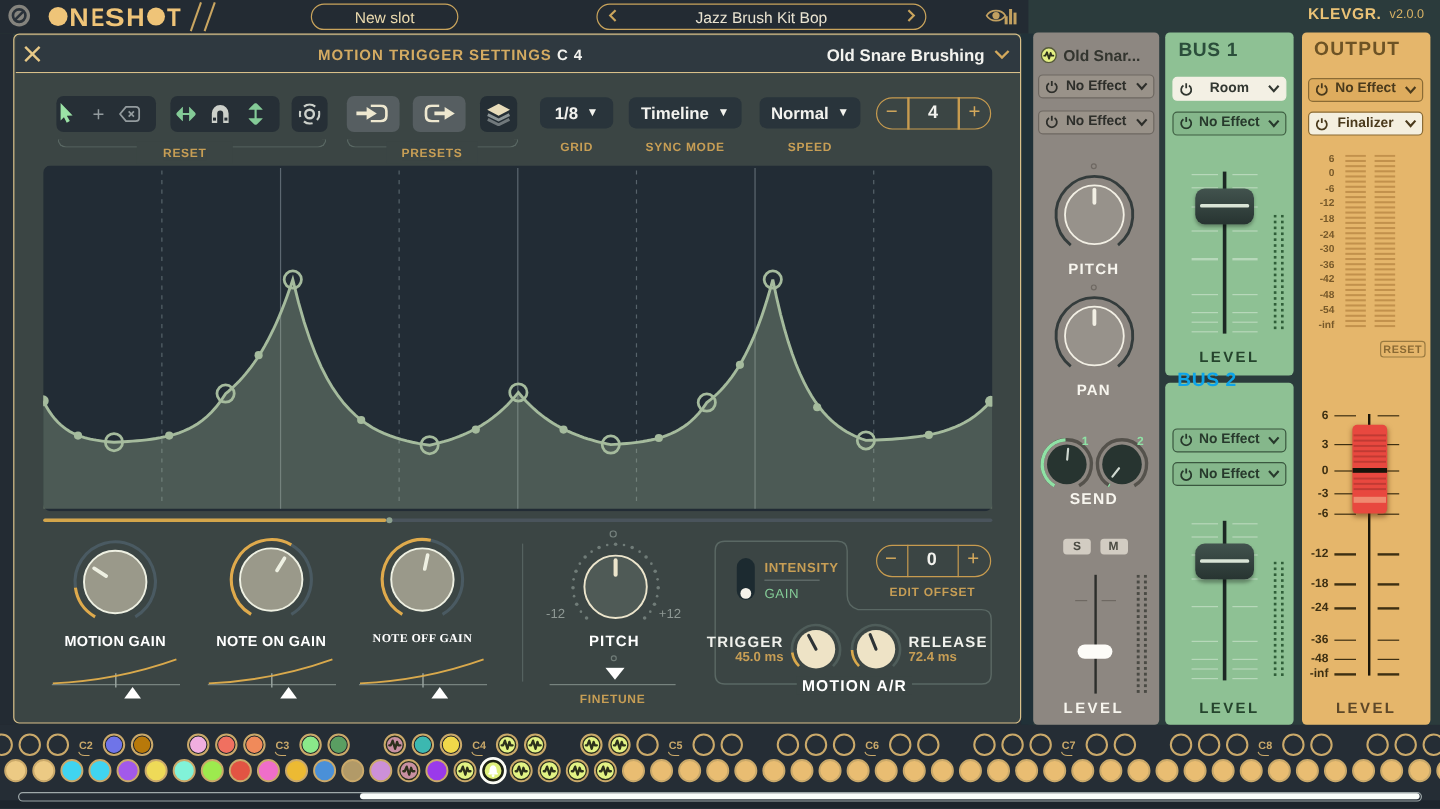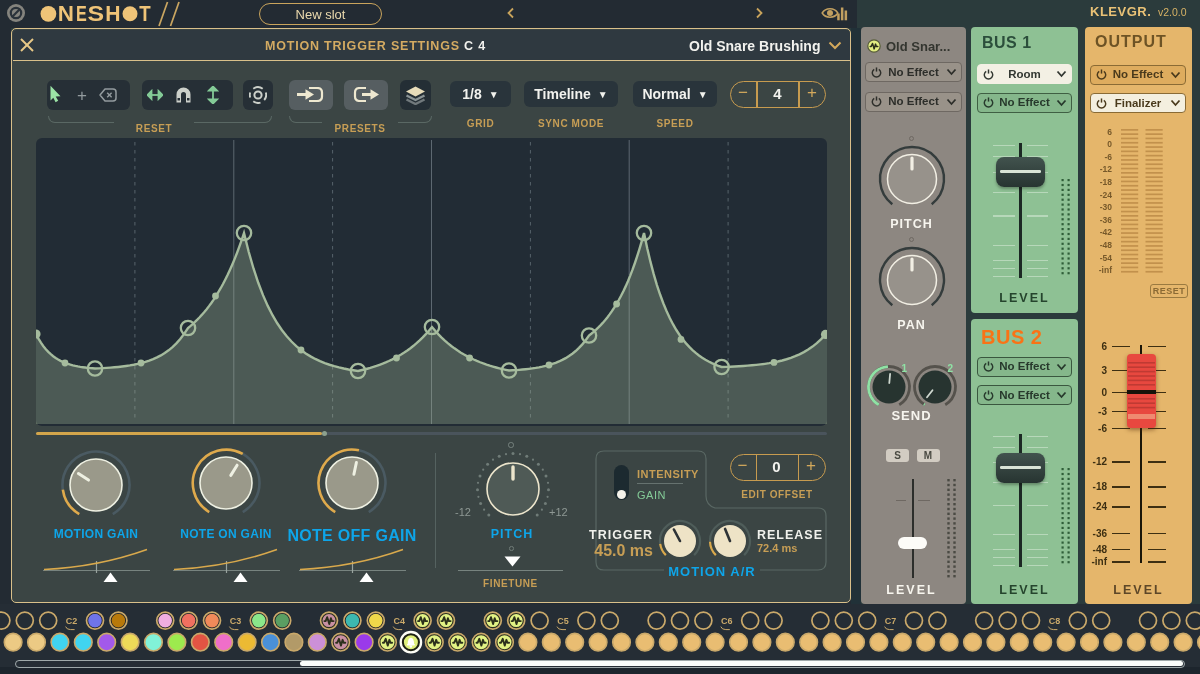--- a/index.html
+++ b/index.html
@@ -1,19 +1,19 @@
 <!DOCTYPE html>
 <html><head><meta charset="utf-8">
 <style>
 html,body{margin:0;padding:0;}
 #page{position:relative;width:1200px;height:674px;background:#2b3b3c;overflow:hidden;
   font-family:"Liberation Sans",sans-serif;-webkit-font-smoothing:antialiased;}
 .abs{position:absolute;}
 .lbl{position:absolute;color:#c79e55;font-weight:bold;font-size:10px;letter-spacing:0.6px;text-align:center;}
-.wlbl{position:absolute;color:#0ea5e9;font-weight:bold;letter-spacing:1px;text-align:center;}
+.wlbl{position:absolute;color:#ffffff;font-weight:bold;letter-spacing:1px;text-align:center;}
 </style></head><body>
 <div id="page">
 
 <div class="abs" style="left:0;top:0;width:857px;height:28px;background:#232b33;"></div>
 <div class="abs" style="left:0;top:28px;width:11px;height:576px;background:#232b33;"></div>
 <div class="abs" style="left:0;top:595px;width:857px;height:9px;background:#232b33;"></div>
 <div class="abs" style="left:851px;top:28px;width:10px;height:576px;background:#213138;"></div>
 <div class="abs" style="left:0;top:604px;width:1200px;height:70px;background:#252d35;"></div>
 <div class="abs" style="left:0;top:667px;width:1200px;height:7px;background:#1d252d;"></div>
 <svg class="abs" style="left:6px;top:3px;" width="20" height="20" viewBox="0 0 20 20">
@@ -30,20 +30,21 @@
 <text x="105.3" y="21.3" textLength="15.3" lengthAdjust="spacingAndGlyphs">H</text>
 <circle cx="130" cy="13.8" r="7.5"></circle>
 <text x="139.2" y="21.3" textLength="11.4" lengthAdjust="spacingAndGlyphs">T</text>
 </g>
 <g stroke="#caa661" stroke-width="1.7">
 <line x1="159" y1="26" x2="167.5" y2="2"></line>
         <line x1="170.5" y1="26" x2="179" y2="2"></line>
 </g>
 </svg>
 <div class="abs" style="left:259px;top:3px;width:121px;height:20px;border:1.5px solid #c9a45c;border-radius:11px;color:#ead9ad;font-size:13px;display:flex;align-items:center;justify-content:center;">New slot</div>
+<div class="abs" style="left:497px;top:3px;width:273px;height:20px;border:1.5px solid #c9a45c;border-radius:11px;color:#e9e3d1;font-size:13px;display:flex;align-items:center;justify-content:center;">Jazz Brush Kit Bop</div>
 <svg class="abs" style="left:506px;top:7px;" width="10" height="12" viewBox="0 0 10 12">
       <polyline points="7,1.5 2.5,6 7,10.5" fill="none" stroke="#c9a45c" stroke-width="1.8"></polyline>
     </svg>
 <svg class="abs" style="left:754px;top:7px;" width="10" height="12" viewBox="0 0 10 12">
       <polyline points="3,1.5 7.5,6 3,10.5" fill="none" stroke="#c9a45c" stroke-width="1.8"></polyline>
     </svg>
 <svg class="abs" style="left:821px;top:3px;" width="27" height="20" viewBox="0 0 27 20">
 <path d="M1.2 10 C 4.5 4.4 13.5 4.4 16.8 10 C 13.5 15.6 4.5 15.6 1.2 10 Z" fill="none" stroke="#c2a060" stroke-width="1.5"></path>
 <circle cx="9" cy="10" r="3" fill="#c2a060"></circle>
 <rect x="16.2" y="10.5" width="2.5" height="6.8" fill="#c2a060"></rect>
@@ -191,21 +192,21 @@
       <line x1="44.8" y1="32.4" x2="51.1" y2="22.2" stroke="#eef0e2" stroke-width="3" stroke-linecap="round"></line>
     </svg>
 <svg class="abs" style="left:312px;top:443px;" width="80" height="80" viewBox="0 0 80 80">
       <path d="M 46.97 7.23 A 33.5 33.5 0 0 1 56.75 69.01" stroke="#4a5a62" stroke-width="2.6" fill="none"></path>
       <path d="M 23.25 69.01 A 33.5 33.5 0 0 1 46.97 7.23" stroke="#dfaa4c" stroke-width="2.6" fill="none"></path>
       <circle cx="40" cy="40" r="26" fill="#9a998a" stroke="#eef0e2" stroke-width="1.6"></circle>
       <line x1="41.9" y1="31.2" x2="44.4" y2="19.5" stroke="#eef0e2" stroke-width="3" stroke-linecap="round"></line>
     </svg>
 <div class="wlbl" style="left:26px;top:527px;width:140px;font-size:12px;letter-spacing:0.3px;">MOTION GAIN</div>
 <div class="wlbl" style="left:156px;top:527px;width:140px;font-size:12px;letter-spacing:0.3px;">NOTE ON GAIN</div>
-<div class="wlbl" style="left:282px;top:527px;width:140px;font-size:16px;letter-spacing:0.3px;">NOTE OFF GAIN</div>
+<div class="wlbl" style="left:282px;top:527px;width:140px;font-size:10px;letter-spacing:0.3px;font-family:Liberation Serif, serif;">NOTE OFF GAIN</div>
 <svg class="abs" style="left:42.5px;top:548px;" width="107" height="36" viewBox="0 0 107 36">
       <line x1="0" y1="22.5" x2="107" y2="22.5" stroke="#77837f" stroke-width="1.2"></line>
       <line x1="53.5" y1="13" x2="53.5" y2="25" stroke="#9aa5a0" stroke-width="1.2"></line>
       <path d="M1 21.5 Q 55 19 104 1.5" fill="none" stroke="#d9a94c" stroke-width="1.6"></path>
       <path d="M60.5 34 L67.5 24.5 L74.5 34 Z" fill="#ffffff"></path>
     </svg>
 <svg class="abs" style="left:172.5px;top:548px;" width="107" height="36" viewBox="0 0 107 36">
       <line x1="0" y1="22.5" x2="107" y2="22.5" stroke="#77837f" stroke-width="1.2"></line>
       <line x1="53.5" y1="13" x2="53.5" y2="25" stroke="#9aa5a0" stroke-width="1.2"></line>
       <path d="M1 21.5 Q 55 19 104 1.5" fill="none" stroke="#d9a94c" stroke-width="1.6"></path>
@@ -279,21 +280,21 @@
       <circle cx="22" cy="22" r="16" fill="#eee3c6"></circle>
       <line x1="22" y1="22" x2="15.9" y2="10.5" stroke="#2e3336" stroke-width="2.6" stroke-linecap="round"></line>
     </svg>
 <svg class="abs" style="left:708px;top:519px;" width="44" height="44" viewBox="0 0 44 44">
       <path d="M 2.01 22.70 A 20 20 0 1 1 36.14 36.14" stroke="#4f5d5a" stroke-width="2.2" fill="none"></path>
       <path d="M 7.86 36.14 A 20 20 0 0 1 2.01 22.70" stroke="#d9a94c" stroke-width="2.2" fill="none"></path>
       <circle cx="22" cy="22" r="16" fill="#eee3c6"></circle>
       <line x1="22" y1="22" x2="17.1" y2="9.9" stroke="#2e3336" stroke-width="2.6" stroke-linecap="round"></line>
     </svg>
 <div class="abs" style="left:563px;top:528px;width:90px;text-align:right;color:#f0f1ec;font-weight:bold;font-size:12.5px;letter-spacing:1px;">TRIGGER</div>
-<div class="abs" style="left:563px;top:542px;width:90px;text-align:right;color:#c79e55;font-weight:bold;font-size:16px;">45.0 ms</div>
+<div class="abs" style="left:563px;top:542px;width:90px;text-align:right;color:#c79e55;font-weight:bold;font-size:11px;">45.0 ms</div>
 <div class="abs" style="left:757px;top:528px;width:90px;text-align:left;color:#f0f1ec;font-weight:bold;font-size:12.5px;letter-spacing:1px;">RELEASE</div>
 <div class="abs" style="left:757px;top:542px;width:90px;text-align:left;color:#c79e55;font-weight:bold;font-size:11px;">72.4 ms</div>
 <div class="abs" style="left:861px;top:27px;width:105px;height:577px;background:#8d8781;border-radius:4px;"></div>
 <svg class="abs" style="left:867px;top:39px;" width="14" height="14" viewBox="0 0 14 14">
 <circle cx="7" cy="7" r="6.2" fill="#e4ef83" stroke="#555a3a" stroke-width="1.2"></circle>
 <path d="M3.2 7.4 L4.2 7.4 L5.5 4.5 L7.2 9.9 L8.5 5.1 L9.3 7.4 L10.8 7.4" fill="none" stroke="#2c301c" stroke-width="1.5" stroke-linejoin="round" stroke-linecap="round"></path>
 </svg>
 <div class="abs" style="left:886px;top:39px;color:#33352f;font-weight:bold;font-size:13px;">Old Snar...</div>
 <div class="abs" style="left:865px;top:62px;width:97px;height:20px;background:#999289;border:1px solid #6e6862;border-radius:4px;box-sizing:border-box;"></div>
 <svg class="abs" style="left:871px;top:66.5px;" width="11" height="11" viewBox="0 0 12 12">
@@ -471,21 +472,21 @@
       <rect x="7.5" y="78.4" width="2.2" height="2.2" fill="#2f5e38"></rect>
       <rect x="1.5" y="83.3" width="2.2" height="2.2" fill="#2f5e38"></rect>
       <rect x="7.5" y="83.3" width="2.2" height="2.2" fill="#2f5e38"></rect>
       <rect x="1.5" y="88.2" width="2.2" height="2.2" fill="#2f5e38"></rect>
       <rect x="7.5" y="88.2" width="2.2" height="2.2" fill="#2f5e38"></rect>
       <rect x="1.5" y="93.1" width="2.2" height="2.2" fill="#2f5e38"></rect>
       <rect x="7.5" y="93.1" width="2.2" height="2.2" fill="#2f5e38"></rect>
     </svg>
 <div class="wlbl" style="left:971px;top:291px;width:107px;font-size:12.5px;color:#25442d;letter-spacing:2px;">LEVEL</div>
 <div class="abs" style="left:971px;top:319px;width:107px;height:285px;background:#8ec194;border-radius:4px;"></div>
-<div class="abs" style="left:981px;top:326px;color:#f97316;font-weight:bold;font-size:20px;letter-spacing:0.5px;">BUS 2</div>
+<div class="abs" style="left:981px;top:309px;color:#0ea5e9;font-weight:bold;font-size:16px;letter-spacing:0.5px;">BUS 2</div>
 <div class="abs" style="left:977px;top:356.5px;width:95px;height:20px;background:#85b78b;border:1px solid #3a573f;border-radius:4px;box-sizing:border-box;"></div>
 <svg class="abs" style="left:983px;top:361.0px;" width="11" height="11" viewBox="0 0 12 12">
       <path d="M 3.5 2.5 A 4.6 4.6 0 1 0 8.5 2.5" fill="none" stroke="#27392c" stroke-width="1.6"></path>
       <line x1="6" y1="0.5" x2="6" y2="5" stroke="#27392c" stroke-width="1.6"></line>
     </svg>
 <div class="abs" style="left:977px;top:360.0px;width:95px;text-align:center;color:#27392c;font-weight:bold;font-size:11.5px;">No Effect</div>
 <svg class="abs" style="left:1056px;top:362.5px;" width="11" height="8" viewBox="0 0 11 8">
       <polyline points="1.5,1.5 5.5,6 9.5,1.5" fill="none" stroke="#27392c" stroke-width="1.8"></polyline>
     </svg>
 <div class="abs" style="left:977px;top:385px;width:95px;height:20px;background:#85b78b;border:1px solid #3a573f;border-radius:4px;box-sizing:border-box;"></div>

